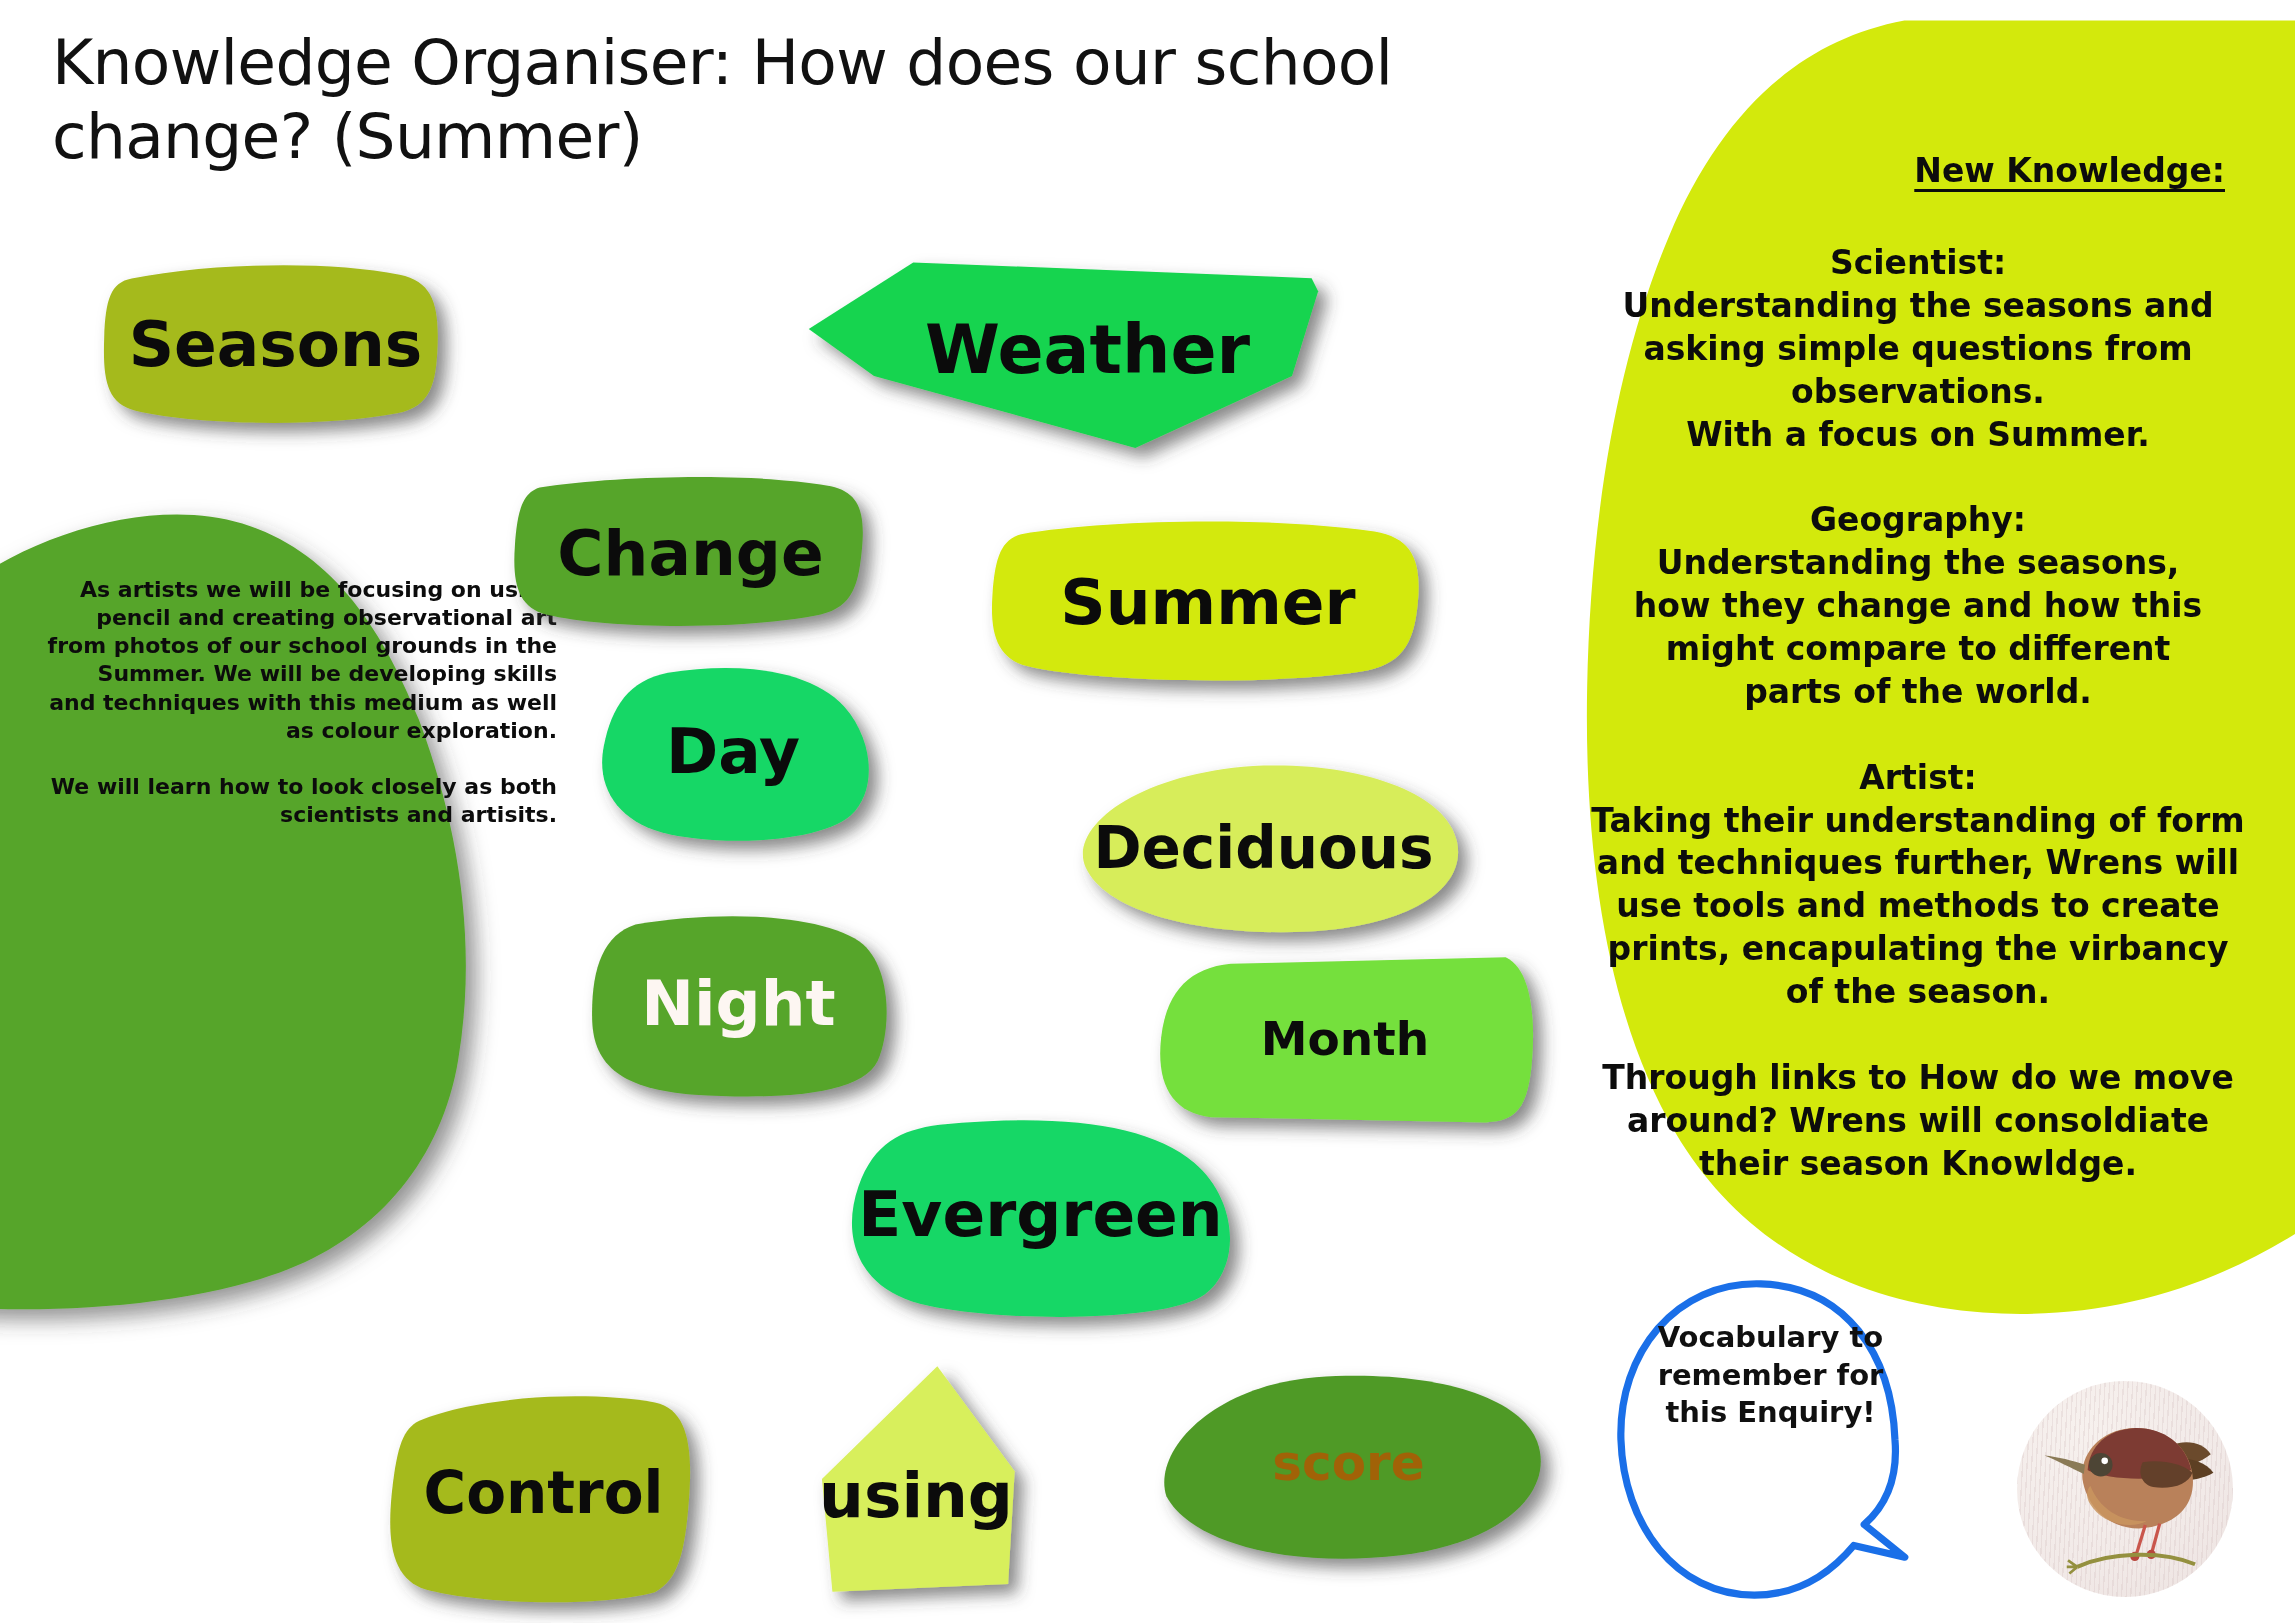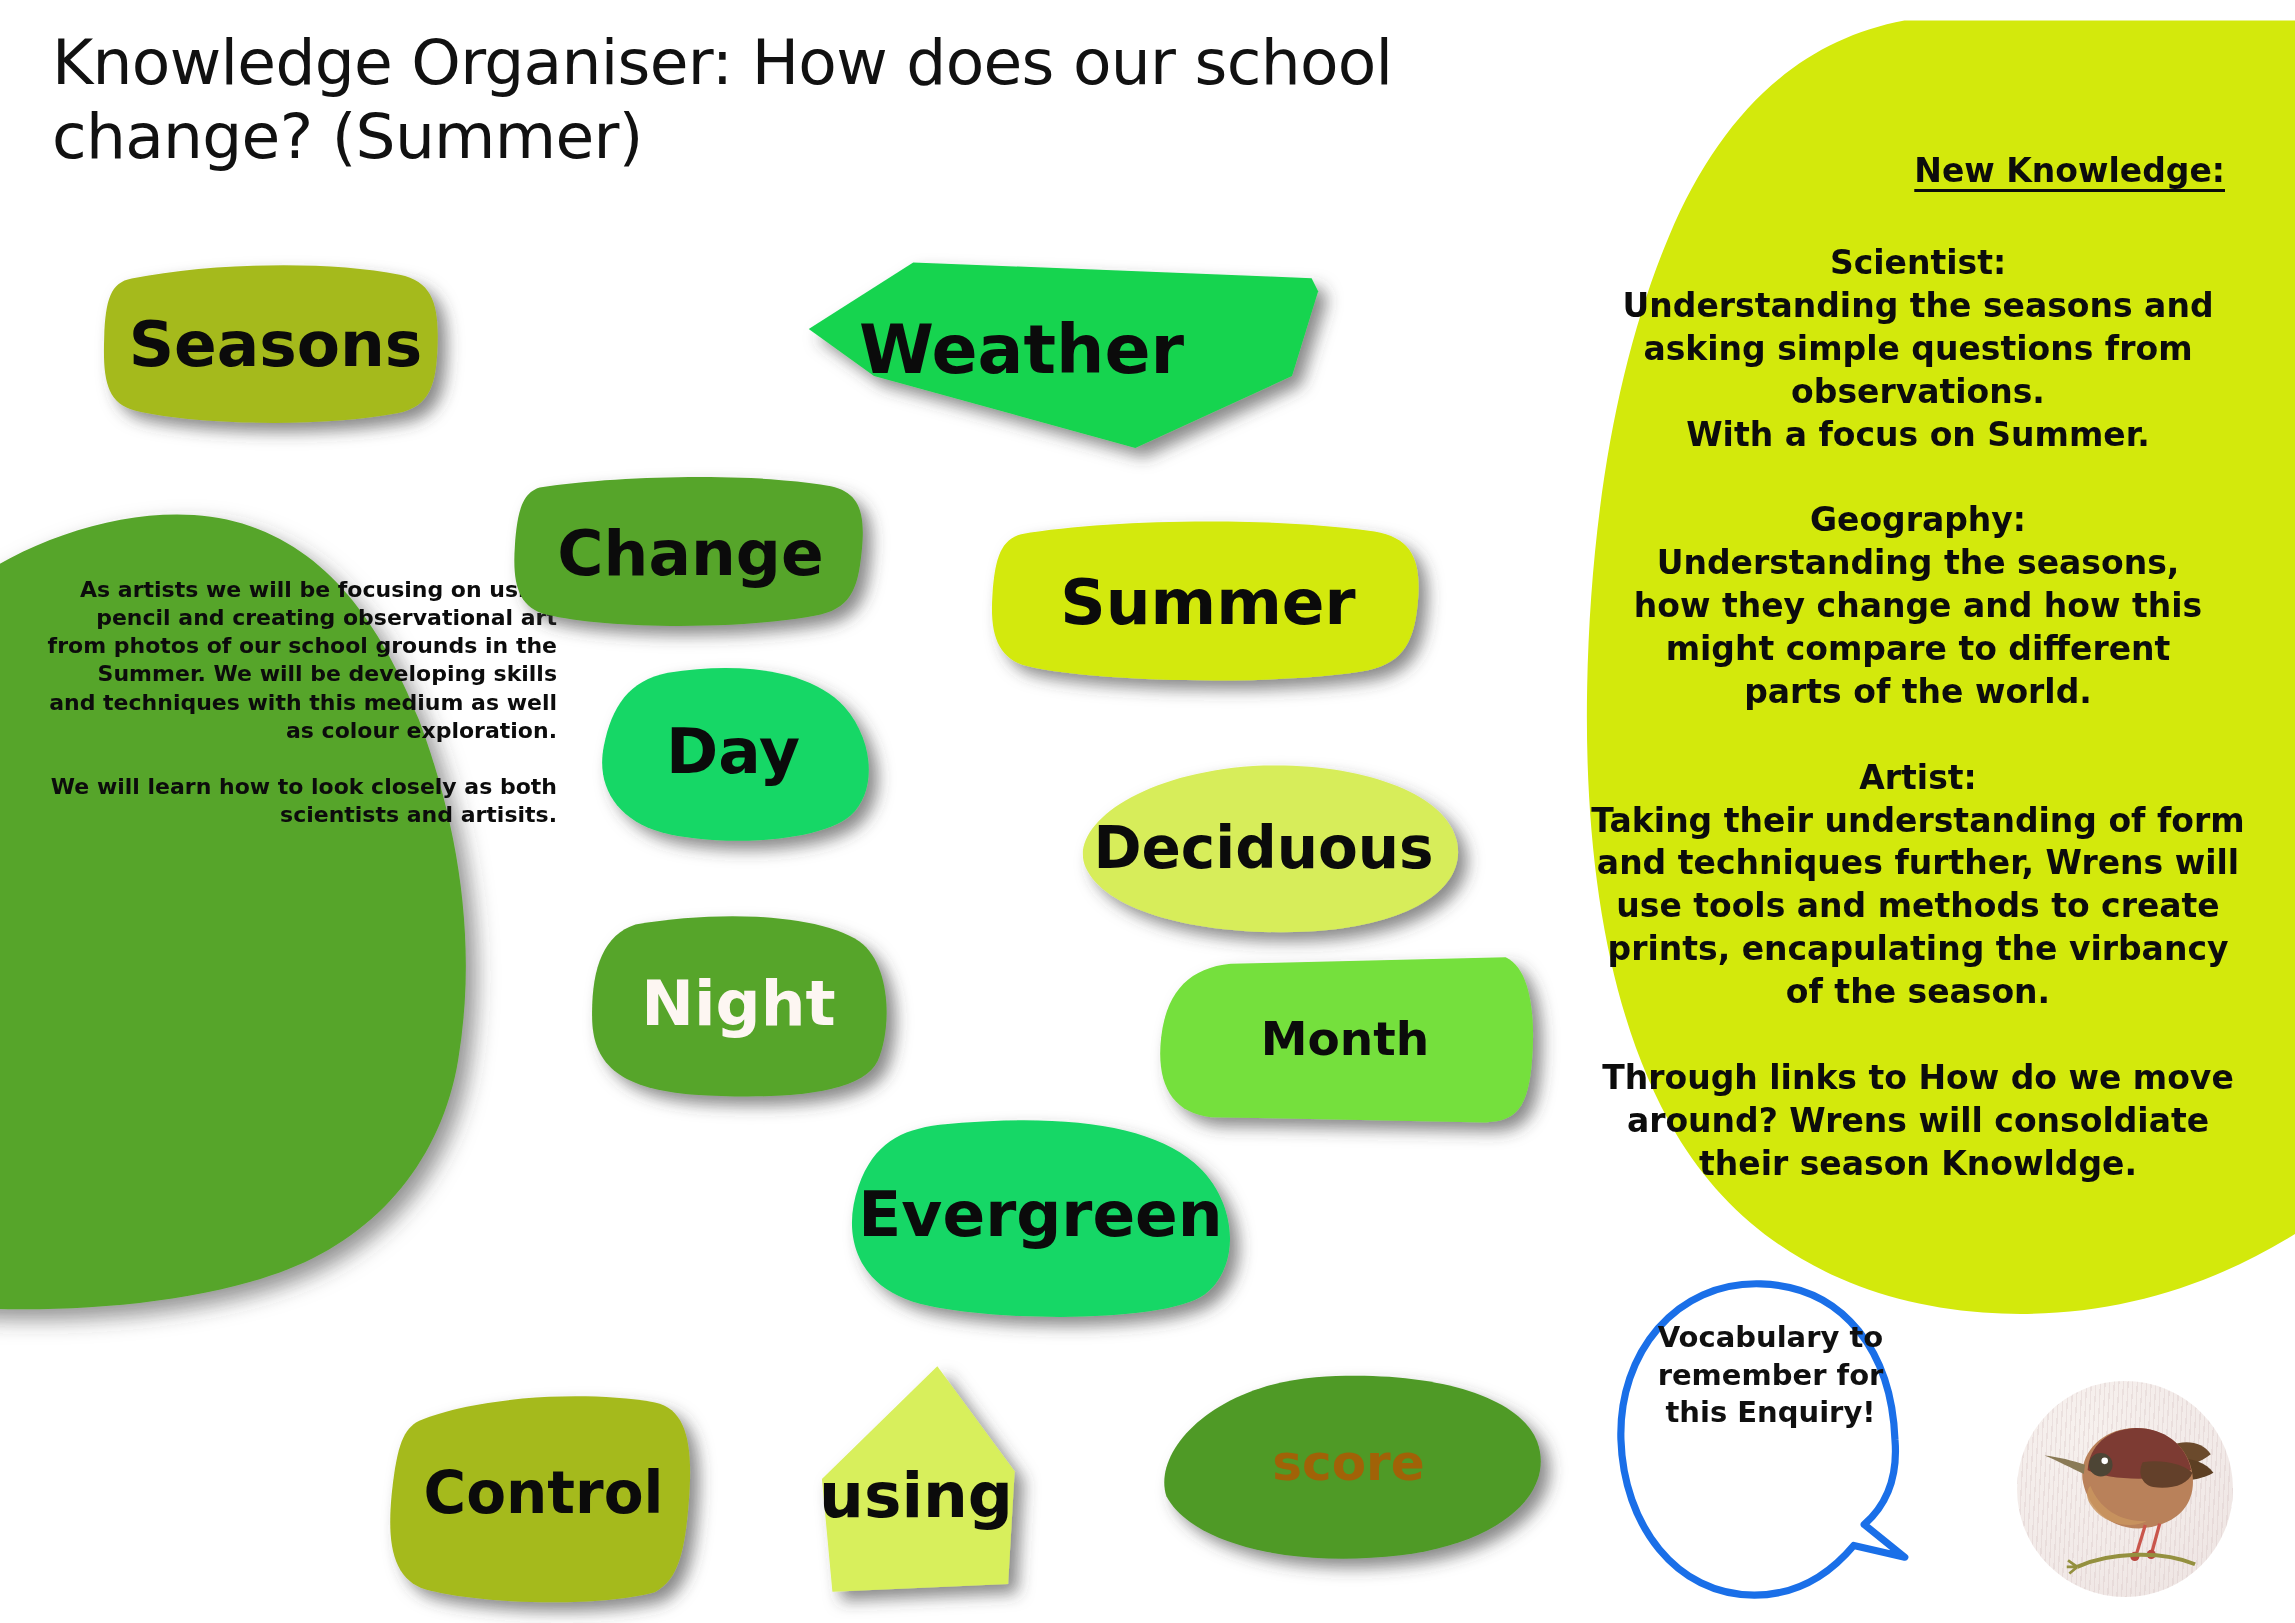--- a/index.html
+++ b/index.html
@@ -147,21 +147,21 @@
   </div>
 
   <svg class="blobsvg" style="left:795px;top:252px;width:563px;height:209px;" viewBox="0 0 860 320">
     <defs>
         <filter id="s3" x="-25%" y="-25%" width="160%" height="160%">
       <feDropShadow dx="14" dy="14" stdDeviation="12" flood-color="#3a3a3a" flood-opacity="0.6"></feDropShadow>
         </filter>
       </defs>
     <path d="M 180,16 L 790,40 L 800,60 L 760,190 L 520,300 L 120,190 L 20,118 Z" fill="#15d44f" filter="url(#s3)"></path>
   </svg>
-  <div class="bubble" style="left:750px;top:252px;width:543px;height:196px;font-size:68px;color:#0b0b0b;">
+  <div class="bubble" style="left:816px;top:252px;width:543px;height:196px;font-size:68px;color:#0b0b0b;">
     <span class="lbl">Weather</span>
   </div>
 
   <svg class="blobsvg" style="left:507px;top:473px;width:373px;height:164px;" viewBox="0 0 570 250">
     <defs>
         <filter id="s4" x="-25%" y="-25%" width="160%" height="160%">
       <feDropShadow dx="14" dy="14" stdDeviation="12" flood-color="#3a3a3a" flood-opacity="0.6"></feDropShadow>
         </filter>
       </defs>
     <path d="M 50,22 C 180,2 390,0 495,20 C 540,30 548,62 542,120

